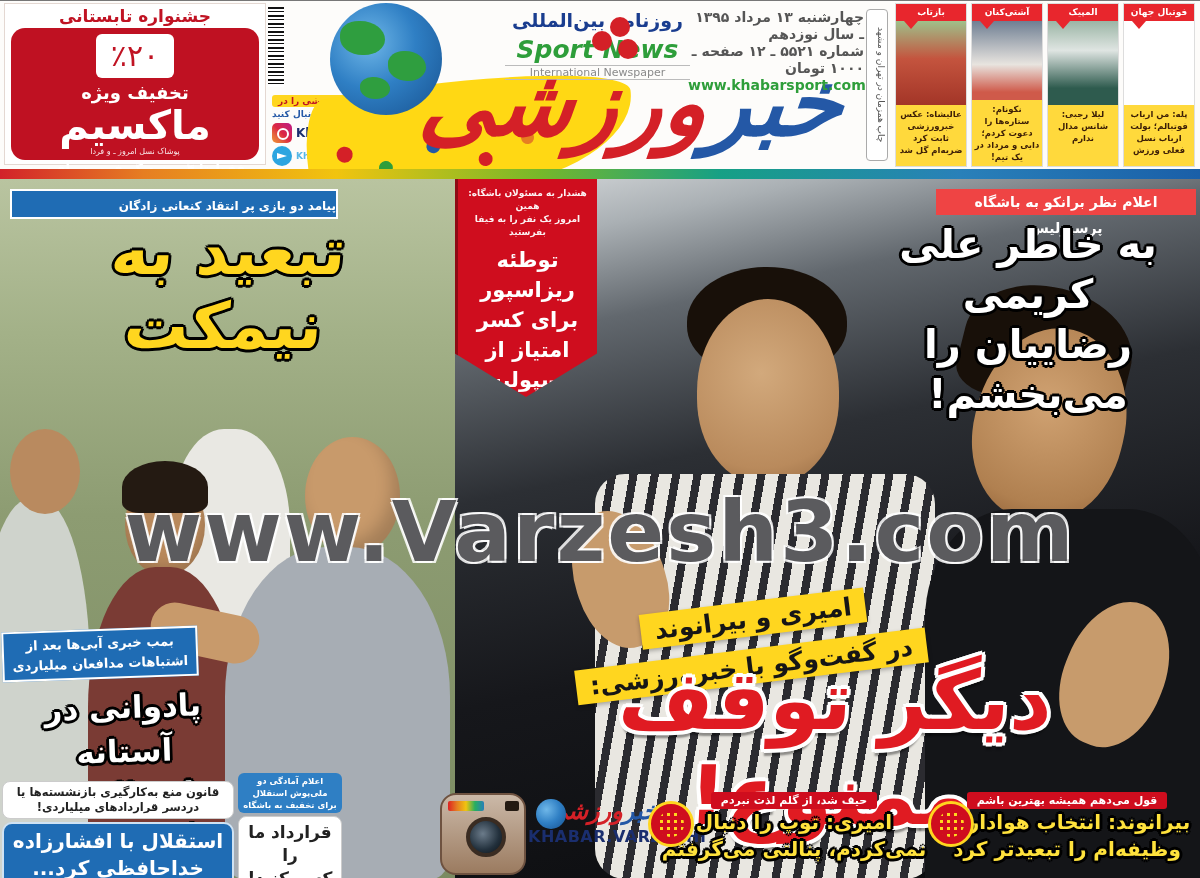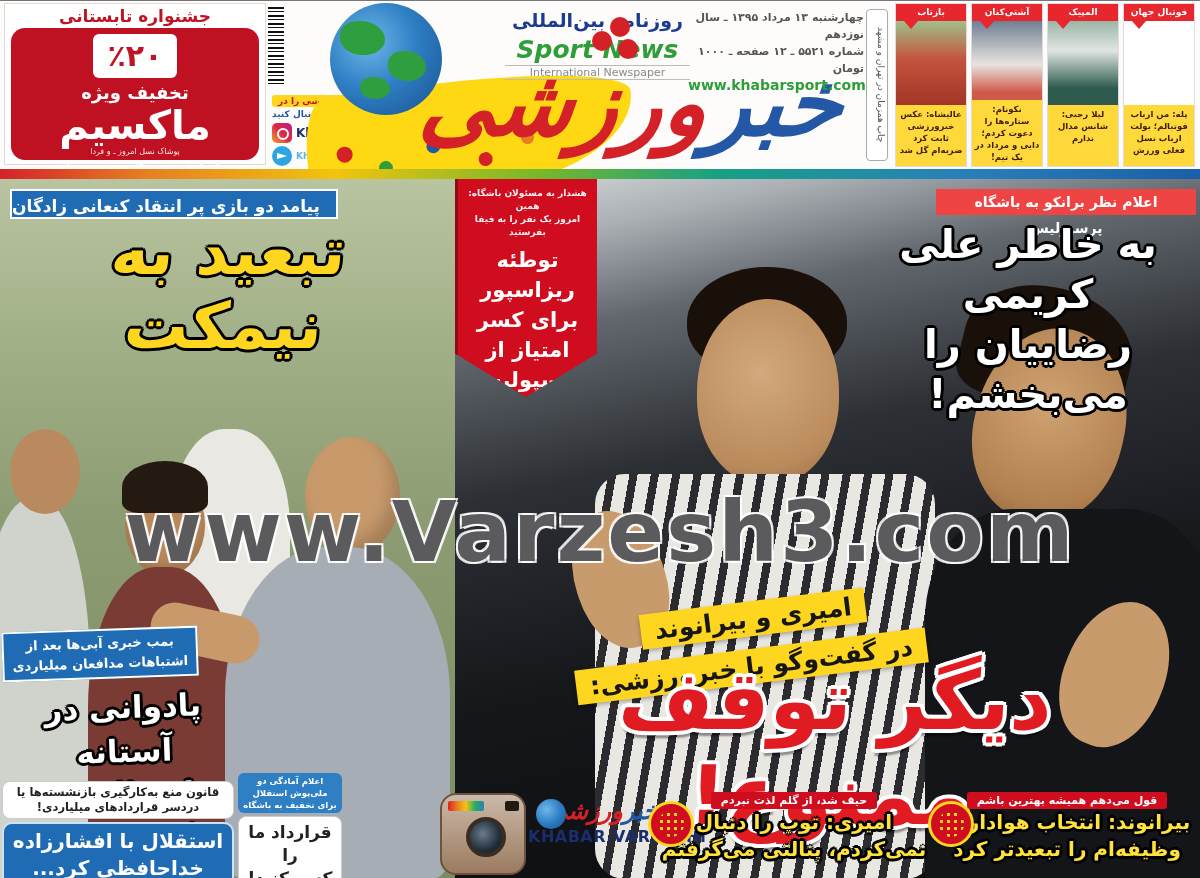--- a/index.html
+++ b/index.html
@@ -6,21 +6,21 @@
   html,body { background:#777; }
   body { font-family:"DejaVu Sans","Liberation Sans",sans-serif; }
   .page { position:relative; width:1200px; height:878px; margin:1px auto; background:#f6f4ef; overflow:hidden; }
 
   
   .header { position:absolute; left:0; top:0; width:1200px; height:168px; background:#fdfcfa; }
 
   .ad-box { position:absolute; left:4px; top:2px; width:262px; height:162px; background:#fff; border:1px solid #e4d8d2; text-align:center; }
   .ad-festival { color:#c01323; font-weight:bold; font-size:17px; padding-top:2px; }
   .ad-red { position:absolute; left:6px; top:24px; right:6px; bottom:4px; background:#bf1122; border-radius:14px; color:#fff; padding-top:4px; }
-  .ad-pct { display:inline-block; background:#fff; color:#c01323; font-weight:bold; font-size:30px; line-height:40px; padding:2px 15px; border-radius:6px; margin-top:2px; }
+  .ad-pct { display:inline-block; background:#fff; color:#c01323; font-weight:normal; font-size:30px; line-height:40px; padding:2px 15px; border-radius:6px; margin-top:2px; }
   .ad-discount { font-size:18px; font-weight:bold; margin-top:4px; }
   .ad-brand { font-size:40px; font-weight:bold; line-height:44px; }
   .ad-tagline { font-size:8px; opacity:.9; }
   .ad-deadline { font-size:13px; font-weight:bold; margin-top:5px; }
 
   .barcode { position:absolute; left:268px; top:6px; width:16px; height:80px;
     background:repeating-linear-gradient(180deg,#111 0 2px,#fff 2px 4px,#111 4px 5px,#fff 5px 8px); }
 
   .social { position:absolute; left:272px; top:88px; width:152px; }
   .social-l1 { display:inline-block; background:#ffd61f; color:#c01323; font-size:9px; font-weight:bold; padding:1px 6px; border-radius:3px; }
@@ -43,21 +43,21 @@
   .logo-type-fa { position:absolute; left:505px; top:8px; width:185px; text-align:center; color:#1a3d8f; font-weight:bold; font-size:19px; direction:rtl; }
   .logo-sport { position:absolute; left:505px; top:34px; width:185px; text-align:center; color:#2e9e3a; font-weight:bold; font-style:italic; font-size:25px; }
   .logo-intl { position:absolute; left:505px; top:64px; width:185px; text-align:center; color:#8a8a8a; font-size:11px; border-top:1px solid #bbb; border-bottom:1px solid #bbb; }
   .logo-dots { position:absolute; left:592px; top:16px; }
   .logo-dots i { position:absolute; width:20px; height:20px; border-radius:50%; background:#d42027; }
   .logo-title { position:absolute; left:420px; top:48px; width:450px; height:120px; direction:rtl; text-align:left;
     font-size:92px; font-weight:bold; font-style:italic; line-height:110px; transform:skewX(-6deg); white-space:nowrap; }
   .lt-blue { color:#2458a6; } .lt-red { color:#d42027; }
 
   .issue { position:absolute; left:688px; top:8px; width:176px; direction:rtl; text-align:right; }
-  .issue div { font-size:11px; color:#555; font-weight:bold; line-height:17px; }
+  .issue div { font-size:14px; color:#555; font-weight:bold; line-height:17px; }
   .issue .site { color:#2e9e3a; font-size:14px; direction:ltr; text-align:left; }
 
   .slogan-v { position:absolute; left:866px; top:8px; width:22px; height:152px; border:1px solid #aaa; border-radius:4px;
     writing-mode:vertical-rl; font-size:9px; color:#555; text-align:center; direction:rtl; padding:2px 1px; background:#fff; }
 
   .strip { position:absolute; left:895px; top:2px; width:303px; height:164px; display:flex; gap:4px; }
   .card { width:72px; height:164px; background:#fff; border:1px solid #ddd; display:flex; flex-direction:column; }
   .card-tab { background:#e8262d; color:#fff; font-size:9px; font-weight:bold; text-align:center; height:17px; line-height:17px; position:relative; direction:rtl; }
   .card-tab::after { content:""; position:absolute; left:8px; top:17px; border-left:7px solid transparent; border-right:7px solid transparent; border-top:8px solid #e8262d; }
   .card-photo { height:84px; }
@@ -76,21 +76,21 @@
     background:linear-gradient(168deg,#d8dbdd 0%,#aab0b4 9%,#62686e 20%,#2c2f34 38%,#16171b 62%,#0a0b0d 100%); }
   .photo-right .head { position:absolute; border-radius:50% 50% 46% 46%; }
   .photo-right .hair { position:absolute; border-radius:50% 50% 20% 20%; background:#181009; }
   .stripes { position:absolute; border-radius:30px;
     background:repeating-linear-gradient(100deg,#e9e7e1 0 13px,#2b2b30 13px 21px); }
 
   
   .outline-b { text-shadow:-2px -2px 0 #000,2px -2px 0 #000,-2px 2px 0 #000,2px 2px 0 #000,0 -3px 0 #000,0 3px 0 #000,-3px 0 0 #000,3px 0 0 #000; }
 
   .kicker-left { position:absolute; left:10px; top:188px; width:328px; height:30px; background:#1f6cb4; color:#fff;
-    font-size:17px; font-weight:bold; text-align:left; line-height:30px; direction:rtl; border:2px solid #fff; }
+    font-size:12px; font-weight:bold; text-align:right; line-height:30px; direction:rtl; border:2px solid #fff; }
   .headline-left { position:absolute; left:0; top:214px; width:452px; text-align:center; direction:rtl;
     color:#ffd61f; font-size:64px; font-weight:bold; transform:skewX(-4deg); }
 
   .shield { position:absolute; left:455px; top:178px; width:142px; height:218px; background:#cf0d1e;
     clip-path:polygon(0 0,100% 0,100% 80%,50% 100%,0 80%); text-align:center; color:#fff; direction:rtl; padding-top:8px;
     border-left:3px solid #8e0a14; }
   .shield .sm { font-size:9px; font-weight:bold; line-height:13px; opacity:.95; }
   .shield .big { font-size:21px; font-weight:bold; line-height:30px; margin-top:6px; padding:0 8px; }
 
   .branko-kicker { position:absolute; left:936px; top:188px; width:260px; height:26px; background:#ef4444; color:#fff;

